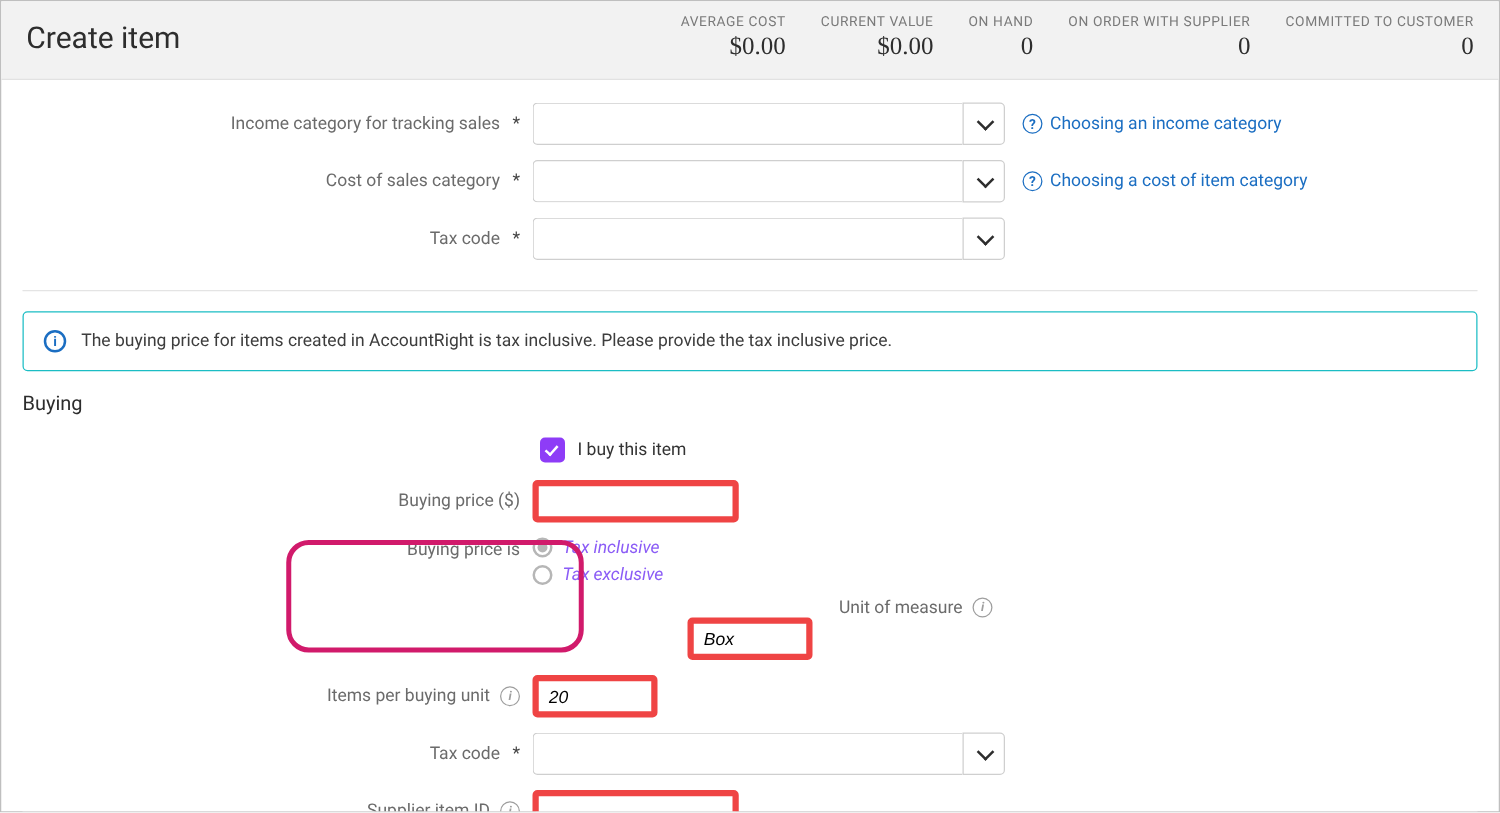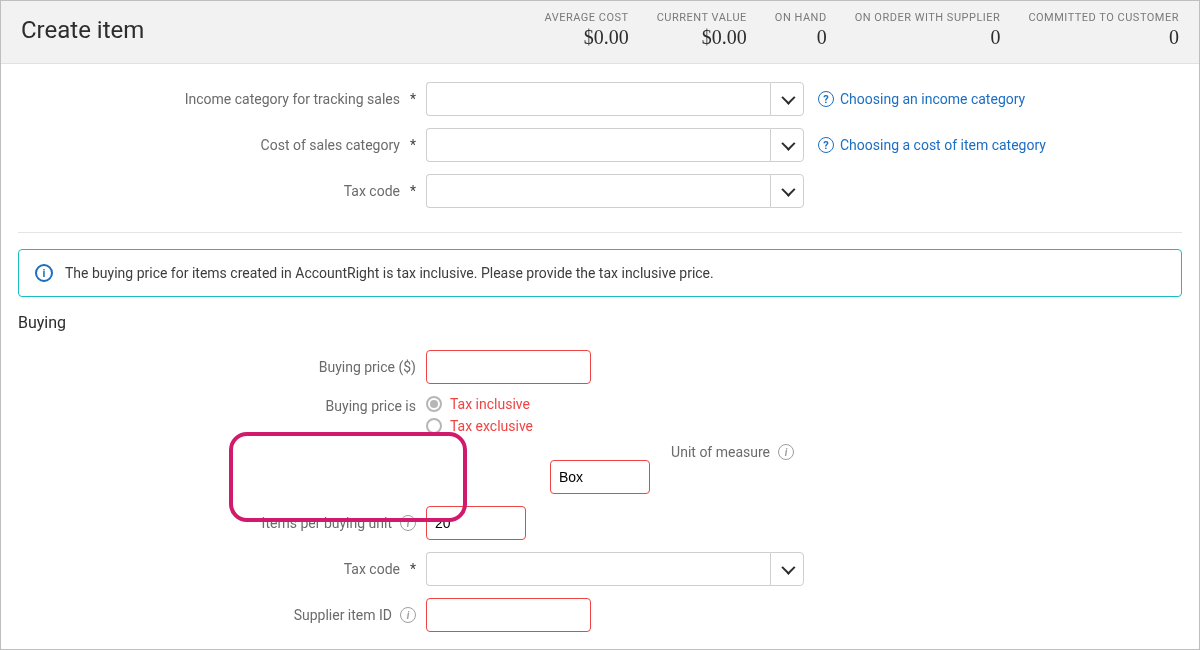--- a/index.html
+++ b/index.html
@@ -164,38 +164,40 @@
     display: flex; align-items: center; justify-content: center;
     cursor: pointer;
   }
   .checkmark {
     width: 10px; height: 6px;
     border-left: 2.2px solid #fff;
     border-bottom: 2.2px solid #fff;
     transform: rotate(-48deg) translate(0px,-1px);
   }
   .text-input {
-    border: 1px solid #ef4444;
+    border: 5px solid #ef4444;
     border-radius: 4px;
     height: 34px;
     padding: 4px 8px;
     font-size: 14px;
     background: #fff;
+    font-style: italic;
   }
   .text-input.w165 { width: 165px; }
   .text-input.w100 { width: 100px; }
   .radio-col {
     display: flex;
     flex-direction: column;
     gap: 6px;
   }
   .radio-opt {
     display: flex; align-items: center; gap: 8px;
-    color: #ef4444;
+    color: #8b5cf6;
     cursor: pointer;
+    font-style: italic;
   }
   .radio {
     width: 16px; height: 16px; border-radius: 50%;
     border: 2px solid #b6b6b6;
     display: inline-block;
     position: relative;
   }
   .radio.selected::after {
     content: "";
     position: absolute;
@@ -298,20 +300,26 @@
 
       <div class="section-divider"></div>
 
       <div class="info-banner">
         <span class="info-icon">i</span>
         <span>The buying price for items created in AccountRight is tax inclusive. Please provide the tax inclusive price.</span>
       </div>
 
       <div class="section-heading">Buying</div>
 
+      <div class="checkbox-row">
+        <div class="checkbox">
+          <span class="checkmark"></span>
+        </div>
+        <span>I buy this item</span>
+      </div>
 
       <div class="form-row">
         <div class="label-col">
           <span>Buying price ($)</span>
         </div>
         <input class="text-input w165" value="" style="">
       </div>
 
       <div class="form-row" style="align-items:flex-start;margin-bottom:6px;">
         <div class="label-col" style="padding-top:2px;">

